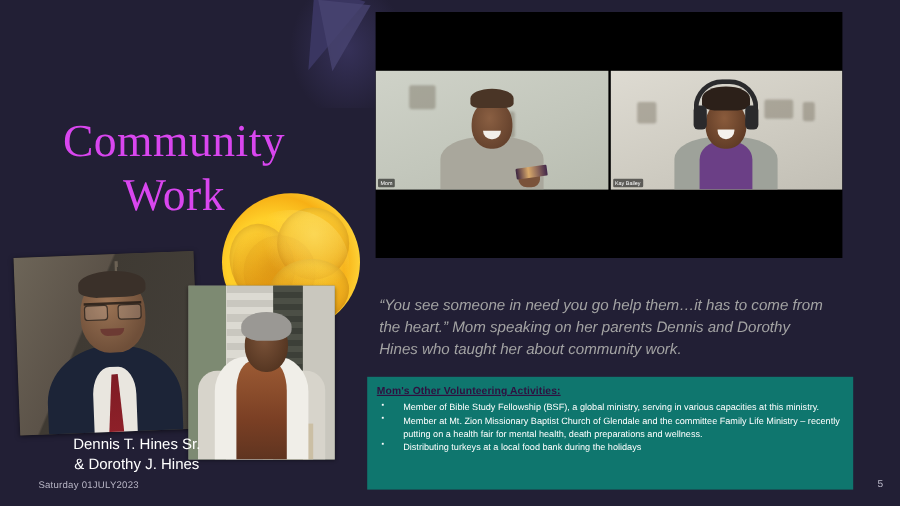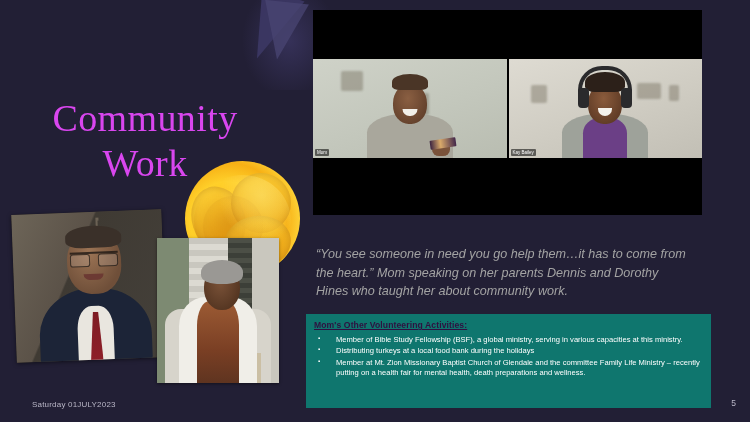--- a/index.html
+++ b/index.html
@@ -445,20 +445,24 @@
     <div class="pw-siding"></div>
     <div class="pw-shutter"></div>
     <div class="pw-chair"></div>
     <div class="pw-pants"></div>
     <div class="pw-body"></div>
     <div class="pw-scarf"></div>
     <div class="pw-head"></div>
     <div class="pw-hair"></div>
   </div>
 
+  <div class="caption">
+    <div>Dennis T. Hines Sr.</div>
+    <div>&amp; Dorothy J. Hines</div>
+  </div>
 
   <div class="video-panel">
     <div class="tiles">
 
       <div class="tile tile-a">
         <div class="wall-art" style="left:28px;top:12px;width:22px;height:20px;"></div>
         <div class="wall-art" style="left:86px;top:34px;width:30px;height:22px;"></div>
         <div class="person">
           <div class="p-body a-body"></div>
           <div class="p-head a-head"></div>
@@ -489,21 +493,21 @@
 
     </div>
   </div>
 
   <div class="quote">“You see someone in need you go help them…it has to come from the heart.” Mom speaking on her parents Dennis and Dorothy Hines who taught her about community work.</div>
 
   <div class="activities">
     <div class="act-head">Mom's Other Volunteering Activities:</div>
     <ul class="act-list">
       <li>Member of Bible Study Fellowship (BSF), a global ministry, serving in various capacities at this ministry.</li>
+      <li>Member at Mt. Zion Missionary Baptist Church of Glendale and the committee Family Life Ministry – recently putting on a health fair for mental health, death preparations and wellness.</li>
       <li>Distributing turkeys at a local food bank during the holidays</li>
-      <li>Member at Mt. Zion Missionary Baptist Church of Glendale and the committee Family Life Ministry – recently putting on a health fair for mental health, death preparations and wellness.</li>
     </ul>
   </div>
 
   <div class="footer-date">Saturday 01JULY2023</div>
   <div class="slide-number">5</div>
 
 </div>
 
 </body></html>

